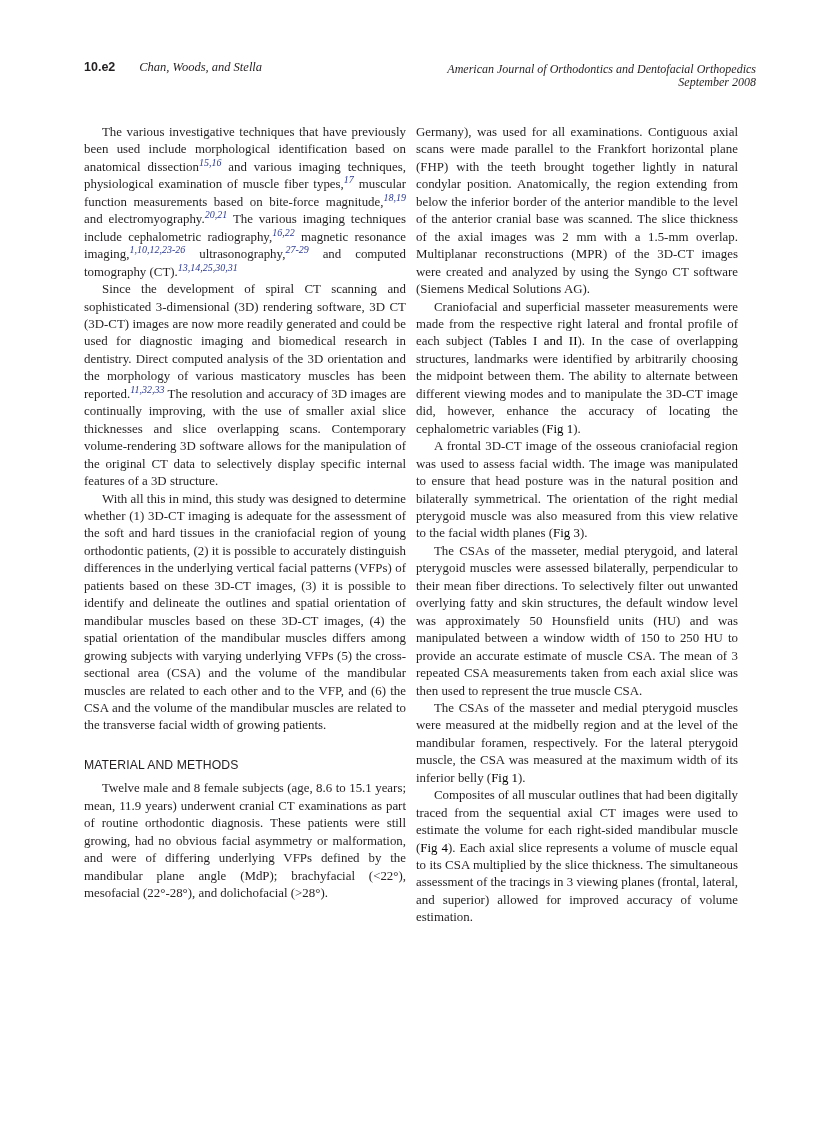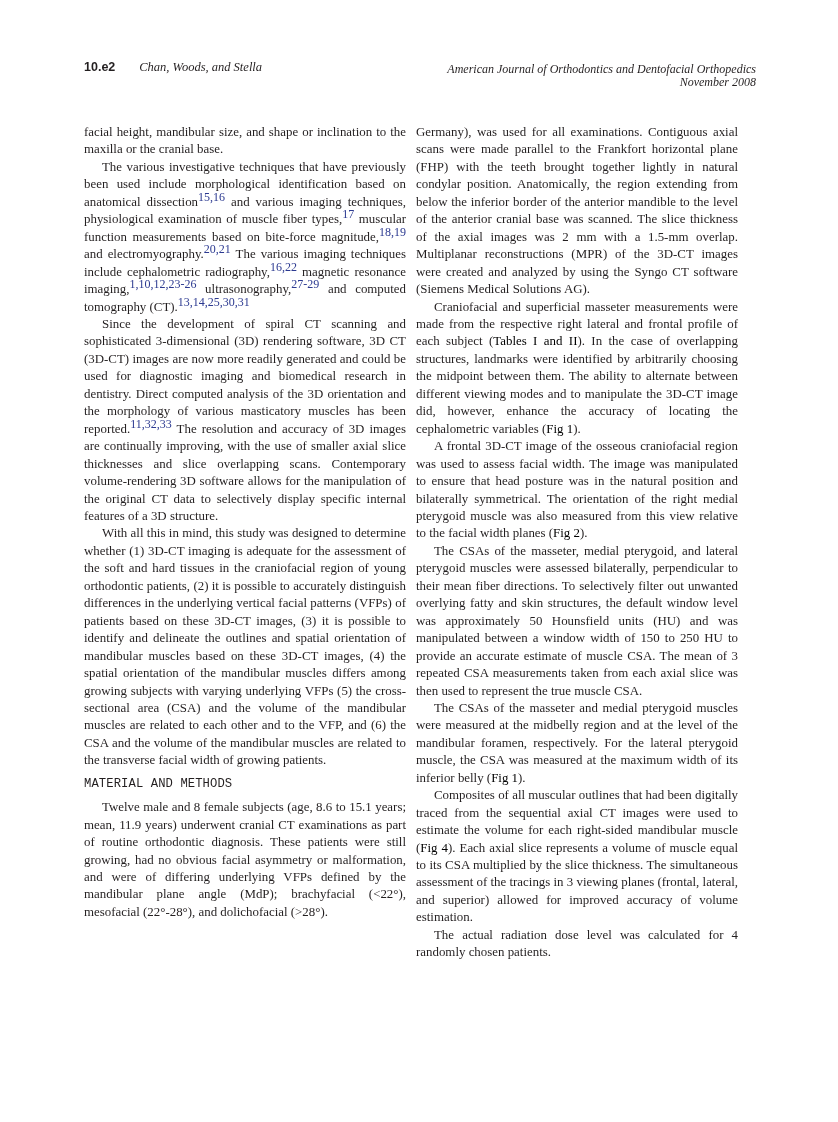--- a/index.html
+++ b/index.html
@@ -7,47 +7,45 @@
   .header { position:absolute; left:84px; top:60px; width:672px; }
   .hdr-left { position:absolute; left:0; top:0; font-family:"Liberation Sans", sans-serif; font-size:12.5px; }
   .hdr-left .pno { font-weight:bold; }
   .hdr-left .auth { font-family:"Liberation Serif", serif; font-style:italic; font-size:12.5px; margin-left:24px; }
   .hdr-right { position:absolute; right:0; top:3px; text-align:right; font-family:"Liberation Serif", serif; font-style:italic; font-size:12px; line-height:13px; }
   .col { position:absolute; top:124px; width:322px; font-family:"Liberation Serif", serif; font-size:12.9px; line-height:17.45px; text-align:justify; }
   .col-left { left:84px; }
   .col-right { left:416px; }
   .col p { margin:0; text-indent:0; }
   .col p.ind { text-indent:18px; }
-  .col sup { font-size:12px; line-height:0; vertical-align:5px; color:#2b3990; }
+  .col sup { font-size:10px; line-height:0; vertical-align:5px; color:#2b3990;font-style:italic; }
   .col a { color:#000000; text-decoration:none; }
-  .sec { font-family:Liberation Mono, monospace; font-size:12.2px; margin:6px 0 6px 0; letter-spacing:0.1px; }
+  .sec { font-family:Liberation Sans, sans-serif; font-size:12.2px; margin:22px 0 6px 0; letter-spacing:0.1px; }
 </style>
 </head>
 <body>
 
 <div class="header">
   <div class="hdr-left">
     <span class="pno">10.e2</span><span class="auth">Chan, Woods, and Stella</span>
   </div>
   <div class="hdr-right">
     <div>American Journal of Orthodontics and Dentofacial Orthopedics</div>
-    <div>November 2008</div>
+    <div>September 2008</div>
   </div>
 </div>
 
 <div class="col col-left">
-  <p>facial height, mandibular size, and shape or inclination to the maxilla or the cranial base.</p>
   <p class="ind"><span>The various investigative techniques that have previously been used include morphological identification based on anatomical dissection</span><sup>15,16</sup><span> and various imaging techniques, physiological examination of muscle fiber types,</span><sup>17</sup><span> muscular function measurements based on bite-force magnitude,</span><sup>18,19</sup><span> and electromyography.</span><sup>20,21</sup><span> The various imaging techniques include cephalometric radiography,</span><sup>16,22</sup><span> magnetic resonance imaging,</span><sup>1,10,12,23-26</sup><span> ultrasonography,</span><sup>27-29</sup><span> and computed tomography (CT).</span><sup>13,14,25,30,31</sup></p>
   <p class="ind"><span>Since the development of spiral CT scanning and sophisticated 3-dimensional (3D) rendering software, 3D CT (3D-CT) images are now more readily generated and could be used for diagnostic imaging and biomedical research in dentistry. Direct computed analysis of the 3D orientation and the morphology of various masticatory muscles has been reported.</span><sup>11,32,33</sup><span> The resolution and accuracy of 3D images are continually improving, with the use of smaller axial slice thicknesses and slice overlapping scans. Contemporary volume-rendering 3D software allows for the manipulation of the original CT data to selectively display specific internal features of a 3D structure.</span></p>
   <p class="ind">With all this in mind, this study was designed to determine whether (1) 3D-CT imaging is adequate for the assessment of the soft and hard tissues in the craniofacial region of young orthodontic patients, (2) it is possible to accurately distinguish differences in the underlying vertical facial patterns (VFPs) of patients based on these 3D-CT images, (3) it is possible to identify and delineate the outlines and spatial orientation of mandibular muscles based on these 3D-CT images, (4) the spatial orientation of the mandibular muscles differs among growing subjects with varying underlying VFPs (5) the cross-sectional area (CSA) and the volume of the mandibular muscles are related to each other and to the VFP, and (6) the CSA and the volume of the mandibular muscles are related to the transverse facial width of growing patients.</p>
   <div class="sec">MATERIAL AND METHODS</div>
   <p class="ind">Twelve male and 8 female subjects (age, 8.6 to 15.1 years; mean, 11.9 years) underwent cranial CT examinations as part of routine orthodontic diagnosis. These patients were still growing, had no obvious facial asymmetry or malformation, and were of differing underlying VFPs defined by the mandibular plane angle (MdP); brachyfacial (&lt;22°), mesofacial (22°-28°), and dolichofacial (&gt;28°).</p>
 </div>
 
 <div class="col col-right">
   <p>Germany), was used for all examinations. Contiguous axial scans were made parallel to the Frankfort horizontal plane (FHP) with the teeth brought together lightly in natural condylar position. Anatomically, the region extending from below the inferior border of the anterior mandible to the level of the anterior cranial base was scanned. The slice thickness of the axial images was 2 mm with a 1.5-mm overlap. Multiplanar reconstructions (MPR) of the 3D-CT images were created and analyzed by using the Syngo CT software (Siemens Medical Solutions AG).</p>
   <p class="ind"><span>Craniofacial and superficial masseter measurements were made from the respective right lateral and frontal profile of each subject (</span><a>Tables I and II</a><span>). In the case of overlapping structures, landmarks were identified by arbitrarily choosing the midpoint between them. The ability to alternate between different viewing modes and to manipulate the 3D-CT image did, however, enhance the accuracy of locating the cephalometric variables (</span><a>Fig 1</a><span>).</span></p>
-  <p class="ind"><span>A frontal 3D-CT image of the osseous craniofacial region was used to assess facial width. The image was manipulated to ensure that head posture was in the natural position and bilaterally symmetrical. The orientation of the right medial pterygoid muscle was also measured from this view relative to the facial width planes (</span><a>Fig 2</a><span>).</span></p>
+  <p class="ind"><span>A frontal 3D-CT image of the osseous craniofacial region was used to assess facial width. The image was manipulated to ensure that head posture was in the natural position and bilaterally symmetrical. The orientation of the right medial pterygoid muscle was also measured from this view relative to the facial width planes (</span><a>Fig 3</a><span>).</span></p>
   <p class="ind">The CSAs of the masseter, medial pterygoid, and lateral pterygoid muscles were assessed bilaterally, perpendicular to their mean fiber directions. To selectively filter out unwanted overlying fatty and skin structures, the default window level was approximately 50 Hounsfield units (HU) and was manipulated between a window width of 150 to 250 HU to provide an accurate estimate of muscle CSA. The mean of 3 repeated CSA measurements taken from each axial slice was then used to represent the true muscle CSA.</p>
   <p class="ind"><span>The CSAs of the masseter and medial pterygoid muscles were measured at the midbelly region and at the level of the mandibular foramen, respectively. For the lateral pterygoid muscle, the CSA was measured at the maximum width of its inferior belly (</span><a>Fig 1</a><span>).</span></p>
   <p class="ind"><span>Composites of all muscular outlines that had been digitally traced from the sequential axial CT images were used to estimate the volume for each right-sided mandibular muscle (</span><a>Fig 4</a><span>). Each axial slice represents a volume of muscle equal to its CSA multiplied by the slice thickness. The simultaneous assessment of the tracings in 3 viewing planes (frontal, lateral, and superior) allowed for improved accuracy of volume estimation.</span></p>
-  <p class="ind">The actual radiation dose level was calculated for 4 randomly chosen patients.</p>
 </div>
 
 </body></html>

